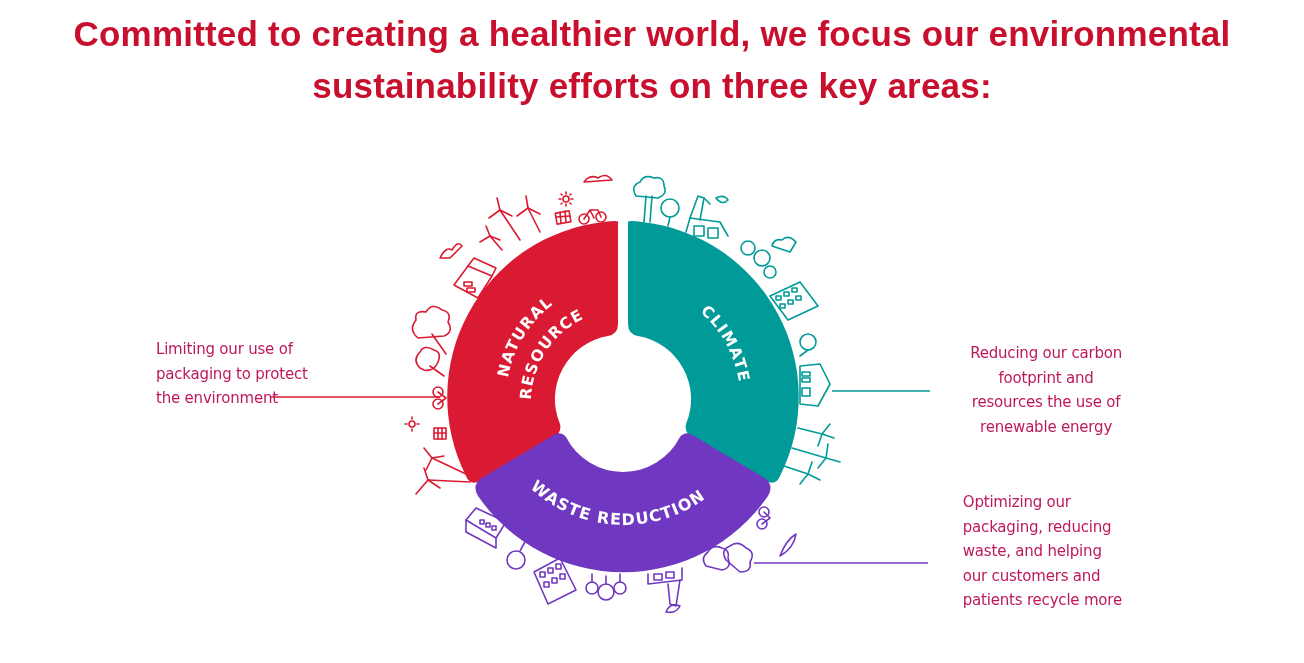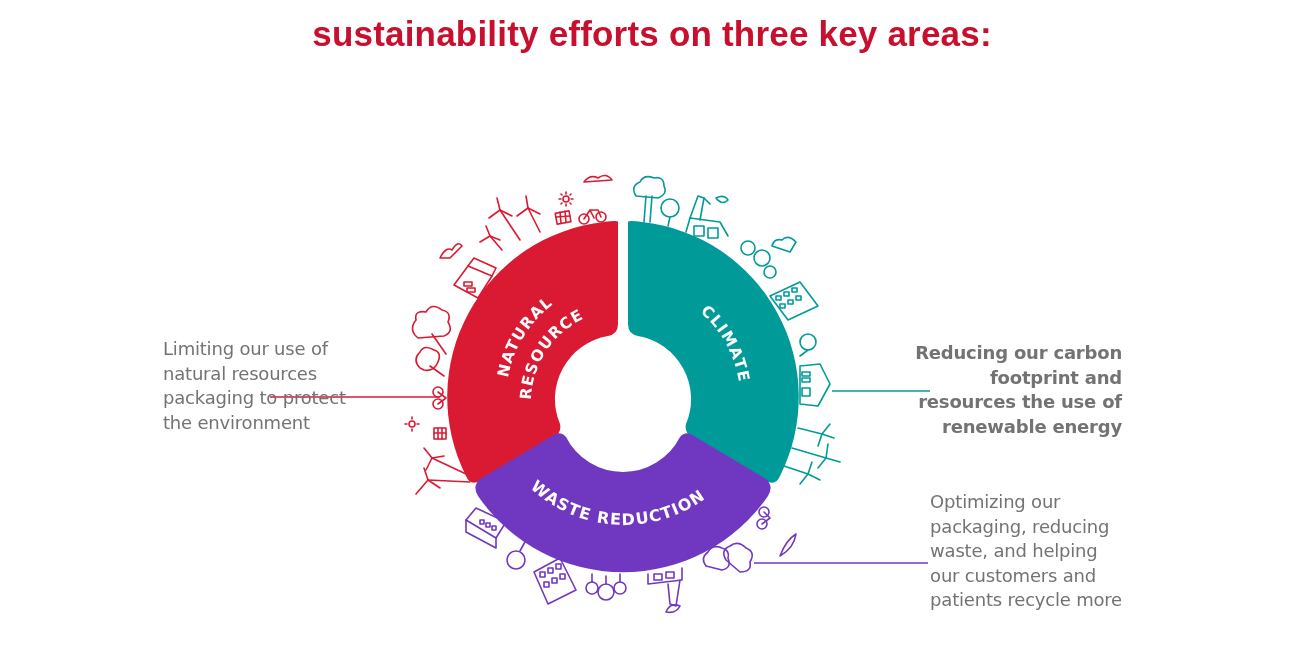--- a/index.html
+++ b/index.html
@@ -4,34 +4,35 @@
   <style>
     html, body { margin: 0; padding: 0; background: #ffffff; }
     body { width: 1304px; height: 663px; position: relative; overflow: hidden; font-family: "Liberation Sans", "DejaVu Sans", sans-serif; }
     .title {
       position: absolute; left: 0; top: 8px; width: 1304px;
       text-align: center; color: #C8102E; font-weight: 700;
       font-size: 35px; line-height: 52px; letter-spacing: 0.2px;
     }
     .title span { display: block; }
     .desc {
-      position: absolute; color: #737373; font-size: 18px; line-height: 24.5px;
-      font-family: "DejaVu Sans", "Liberation Sans", sans-serif; letter-spacing: -0.2px; margin-left: 7px;
+      position: absolute; color: #be185d; font-size: 15px; line-height: 24.5px;
+      font-family: "DejaVu Sans", "Liberation Sans", sans-serif; letter-spacing: -0.2px;
     }
     .desc span { display: block; white-space: nowrap; }
     .desc-left { left: 156px; top: 337px; text-align: left; }
-    .desc-right-top { right: 182px; top: 341px; text-align: right; font-weight: bold; }
+    .desc-right-top { right: 182px; top: 341px; text-align: center; }
     .desc-right-bottom { right: 182px; top: 490px; text-align: left; }
     svg.diagram { position: absolute; left: 0; top: 0; }
     .seg-label { font-family: "DejaVu Sans", "Liberation Sans", sans-serif; font-weight: 700; font-size: 15.5px; fill: #ffffff; letter-spacing: 1.2px; }
   </style>
 </head>
 <body>
 
 <div class="title">
+  <span>Committed to creating a healthier world, we focus our environmental</span>
   <span>sustainability efforts on three key areas:</span>
 </div>
 
 <svg class="diagram" width="1304" height="663" viewBox="0 0 1304 663" xmlns="http://www.w3.org/2000/svg">
   <defs>
 
     <path id="arc-natural-1" d="M 508 378 A 116 116 0 0 1 574 292" fill="none"></path>
     <path id="arc-natural-2" d="M 531 400 A 92 92 0 0 1 585 318" fill="none"></path>
     <path id="arc-climate" d="M 700 312 A 116 116 0 0 1 740 390" fill="none"></path>
     <path id="arc-waste" d="M 530 488 A 138 138 0 0 0 718 488" fill="none"></path>
@@ -258,21 +259,20 @@
         <path d="M 764 512 L 770 518 L 762 524"></path>
     </g>
     <g>
       <path d="M 780 556 Q 786 540 796 534 Q 794 548 780 556 Z"></path>
     </g>
   </g>
 </svg>
 
 <div class="desc desc-left">
   <span>Limiting our use of</span>
-  <span>natural resources</span>
   <span>packaging to protect</span>
   <span>the environment</span>
 </div>
 
 <div class="desc desc-right-top">
   <span>Reducing our carbon</span>
   <span>footprint and</span>
   <span>resources the use of</span>
   <span>renewable energy</span>
 </div>

